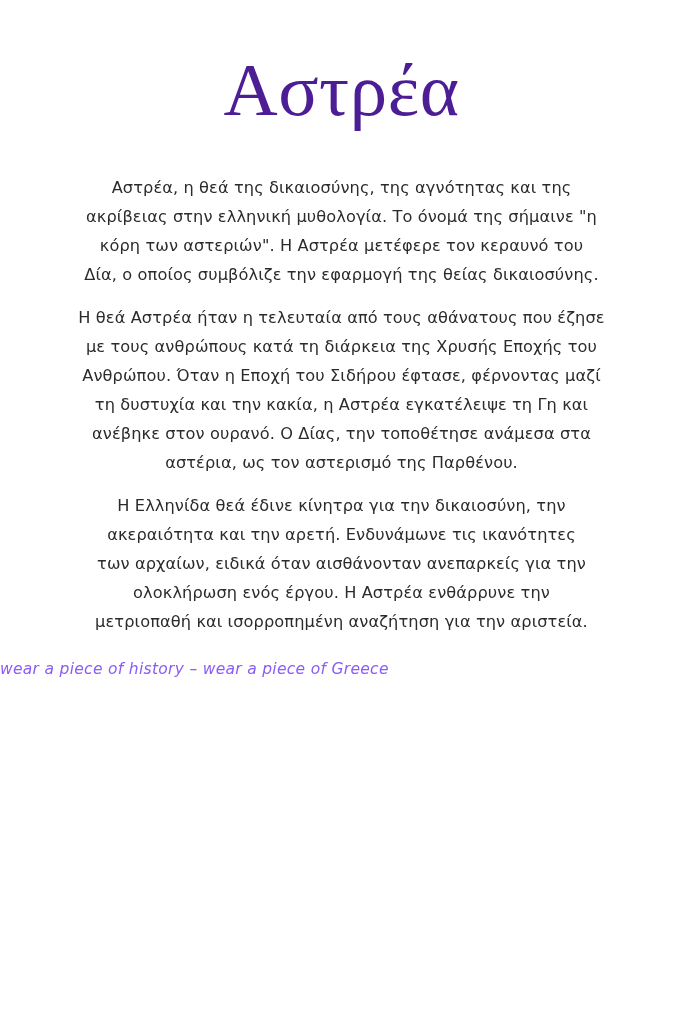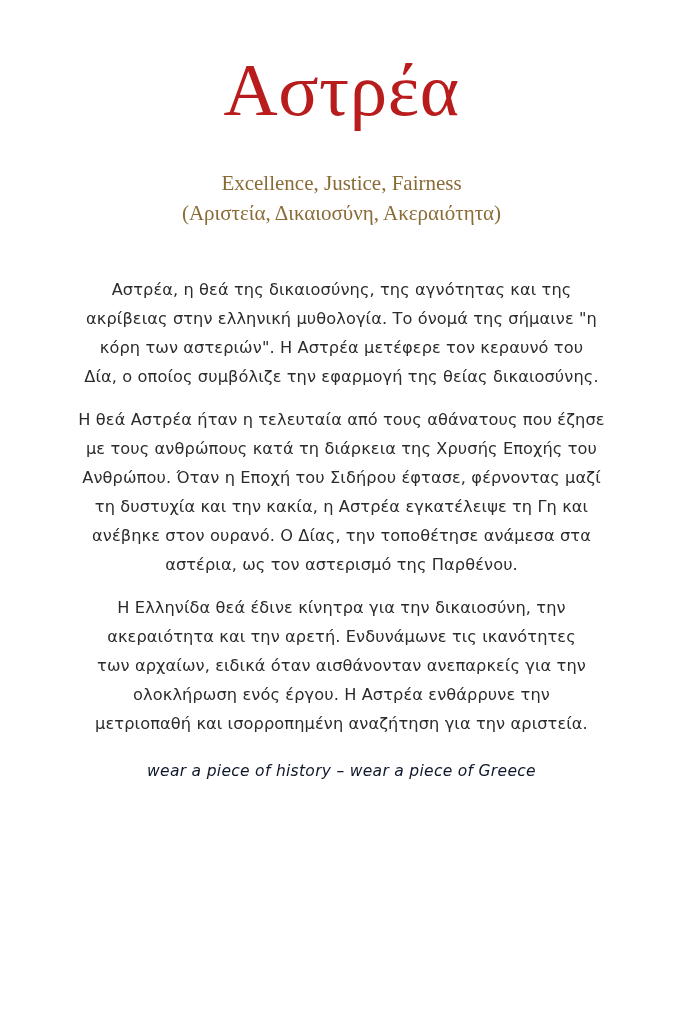--- a/index.html
+++ b/index.html
@@ -21,21 +21,21 @@
     background: #ffffff;
     box-sizing: border-box;
   }
 
   
   .title {
     text-align: center;
     font-family: "Liberation Serif", "DejaVu Serif", serif;
     font-size: 75px;
     font-weight: 400;
-    color: #b91c1c;
+    color: #4c1d95;
     letter-spacing: 0.5px;
     line-height: 1;
     margin: 0;
     padding-top: 52px;
   }
 
   
   .subtitle-block {
     text-align: center;
     font-family: "Liberation Serif", "DejaVu Serif", serif;
@@ -64,40 +64,35 @@
     letter-spacing: 0.1px;
   }
   .para.p1 { width: 516px; margin-left: auto; margin-right: auto; }
   .para.p2 { width: 470px; margin-left: auto; margin-right: auto; }
   .para.p3 { width: 500px; margin-left: auto; margin-right: auto; }
   .para.p4 { width: 528px; margin-left: auto; margin-right: auto; }
   .para.p5 { width: 516px; margin-left: auto; margin-right: auto; }
 
   
   .tagline {
-    text-align: center;
     margin-top: 24px;
     font-family: "DejaVu Sans", sans-serif;
     font-style: italic;
     font-size: 15.5px;
-    color: #0f172a;
+    color: #8b5cf6;
     letter-spacing: 0.3px;
   }
 </style>
 </head>
 <body>
 
 <div class="page">
 
   <h1 class="title">Αστρέα</h1>
 
-  <div class="subtitle-block">
-    <span class="subtitle-line">Excellence, Justice, Fairness</span>
-    <span class="subtitle-line">(Αριστεία, Δικαιοσύνη, Ακεραιότητα)</span>
-  </div>
 
   <div class="body-copy">
     <p class="para p1">Αστρέα, η θεά της δικαιοσύνης, της αγνότητας και της ακρίβειας στην ελληνική μυθολογία. Το όνομά της σήμαινε "η κόρη των αστεριών". Η Αστρέα μετέφερε τον κεραυνό του Δία, ο οποίος συμβόλιζε την εφαρμογή της θείας δικαιοσύνης.</p>
     <p class="para p4">Η θεά Αστρέα ήταν η τελευταία από τους αθάνατους που έζησε με τους ανθρώπους κατά τη διάρκεια της Χρυσής Εποχής του Ανθρώπου. Όταν η Εποχή του Σιδήρου έφτασε, φέρνοντας μαζί τη δυστυχία και την κακία, η Αστρέα εγκατέλειψε τη Γη και ανέβηκε στον ουρανό. Ο Δίας, την τοποθέτησε ανάμεσα στα αστέρια, ως τον αστερισμό της Παρθένου.</p>
     <p class="para p3">Η Ελληνίδα θεά έδινε κίνητρα για την δικαιοσύνη, την ακεραιότητα και την αρετή. Ενδυνάμωνε τις ικανότητες των αρχαίων, ειδικά όταν αισθάνονταν ανεπαρκείς για την ολοκλήρωση ενός έργου. Η Αστρέα ενθάρρυνε την μετριοπαθή και ισορροπημένη αναζήτηση για την αριστεία.</p>
   </div>
 
   <div class="tagline">wear a piece of history – wear a piece of Greece</div>
 
 </div>

